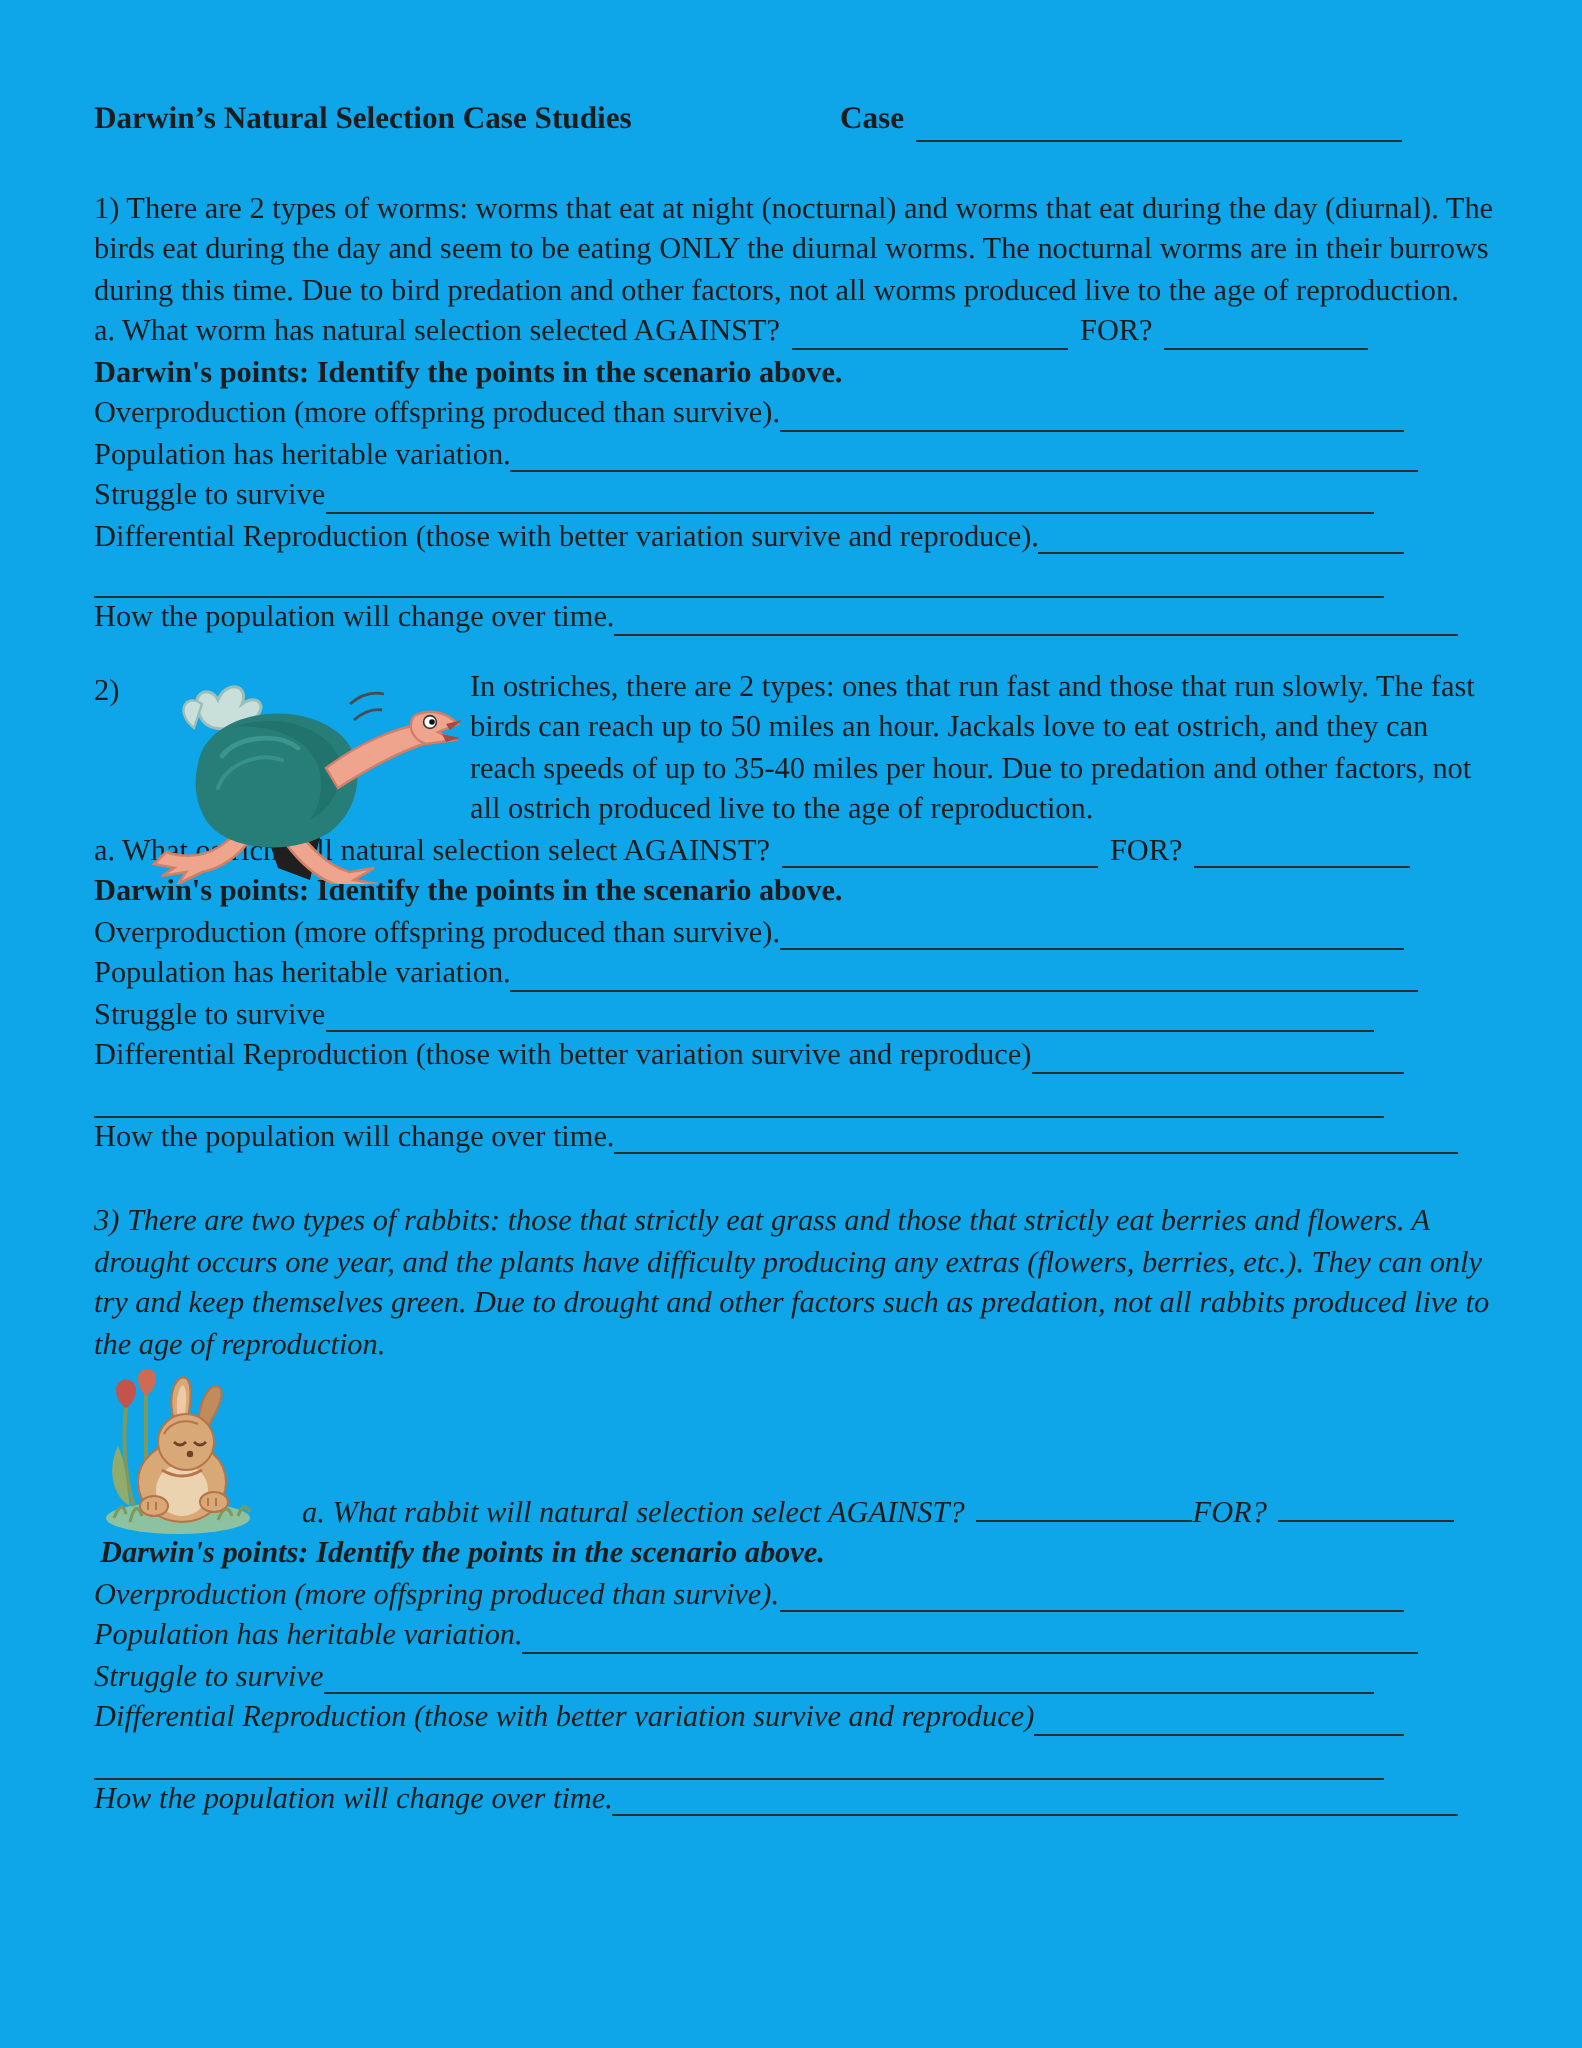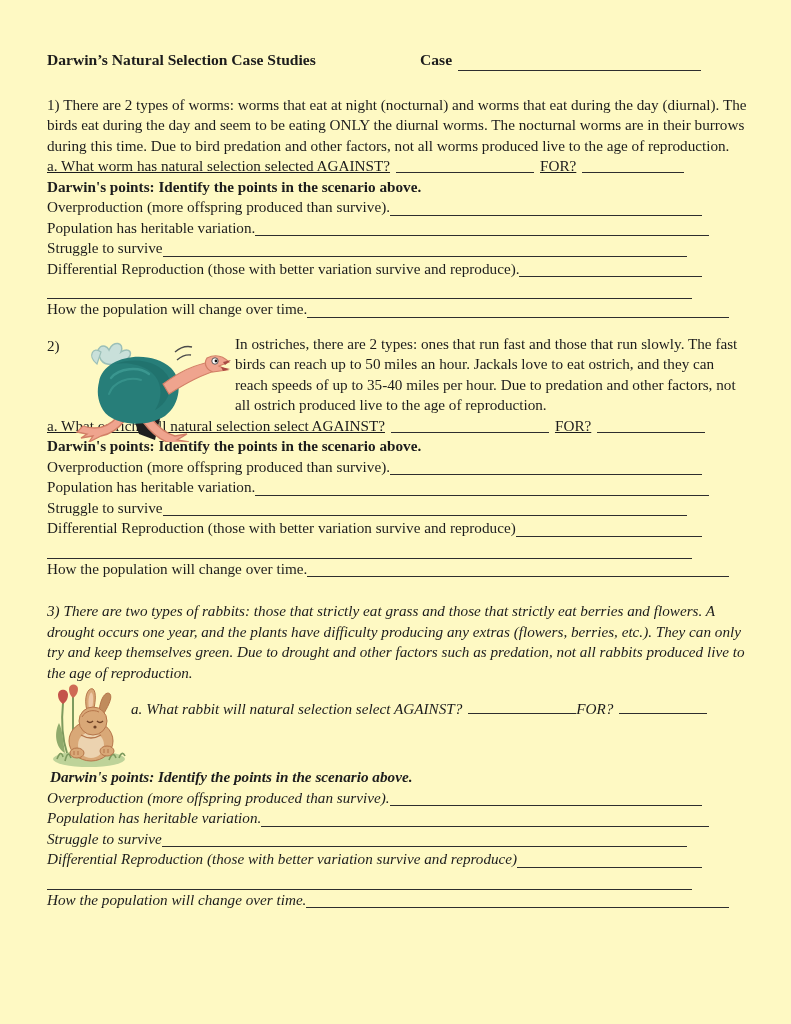--- a/index.html
+++ b/index.html
@@ -1,50 +1,50 @@
 <!DOCTYPE html>
 <html><head>
 <meta charset="utf-8">
 <style>
   html,body{margin:0;padding:0;background:#e9e9e9;}
   .page{
-    width:791px;height:1024px;background:#fef9c3;margin:0 auto;
+    width:791px;height:1024px;background:#0ea5e9;margin:0 auto;
     box-sizing:border-box;padding:50px 44px 0 47px;
     font-family:"Liberation Serif","DejaVu Serif",serif;
     font-size:15.2px;line-height:20.5px;color:#1c1c1c;
     position:relative;overflow:hidden;
   }
   
   .hdr{display:flex;align-items:flex-end;margin-bottom:24px;}
   .hdr-title-wrap{width:373px;flex:none;}
   .hdr-title{font-weight:700;font-size:15.6px;}
   .name-label{font-weight:700;font-size:15.6px;margin-right:6px;}
   .blank{display:inline-block;border-bottom:1.2px solid #2e2e2e;height:16px;vertical-align:baseline;}
   .name-blank{width:243px;}
   
   .para{text-align:left;margin:0;}
-  .qline{display:flex;align-items:flex-start;margin-top:0;text-decoration:underline;}
+  .qline{display:flex;align-items:center;margin-top:0;}
   .qline .lbl{white-space:nowrap;}
   .q-blank{flex:none;margin:0 6px;}
   .pts-heading{font-weight:700;}
   .ptline{display:flex;align-items:center;}
   .ptline .lbl{white-space:nowrap;}
   .pt-blank{flex:1;margin-right:45px;}
   .how-blank{flex:1;margin-right:18px;}
   .blank-full{display:block;border-bottom:1.2px solid #2e2e2e;height:19px;width:calc(100% - 55px);}
   
   .sec{margin-top:14px;}
   .sec3{margin-top:22px;font-style:italic;}
   .s2-row{display:flex;}
   .s2-left{width:188px;flex:none;position:relative;}
   .s2-num{position:absolute;left:0;top:2px;}
   .s2-art{position:absolute;left:16px;top:4px;}
   .s2-text{flex:1;font-family:Liberation Serif, serif;}
   
-  .s3-row{display:flex;align-items:flex-start;min-height:84px;}
+  .s3-row{display:flex;align-items:flex-end;min-height:84px;gap:20px;}
   .s3-art{width:82px;flex:none;margin-left:2px;}
   .s3-q{flex:1;padding-top:14px;display:flex;align-items:baseline;}
   .indent-fix{padding-left:3px;}
 </style>
 </head>
 <body>
 
 <div class="page">
 
   <div class="hdr">

